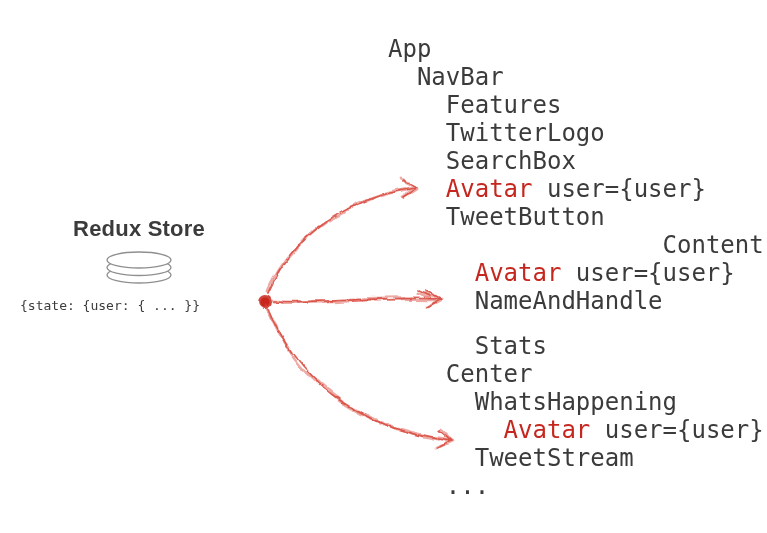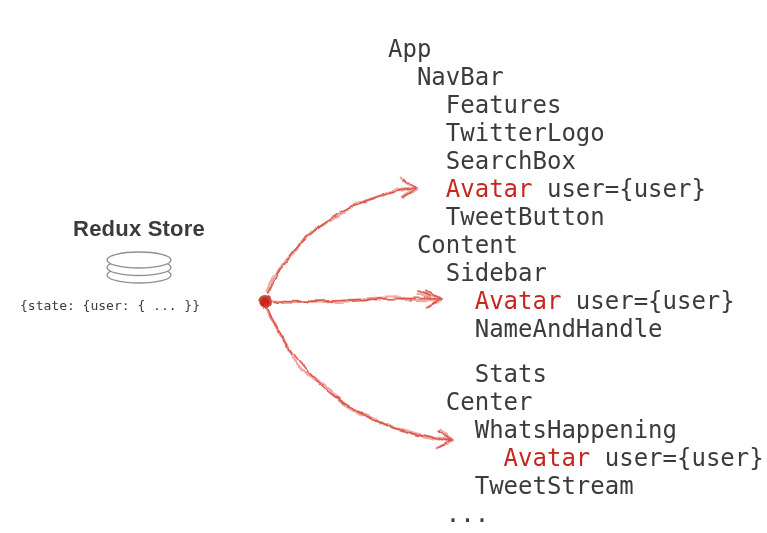--- a/index.html
+++ b/index.html
@@ -53,22 +53,21 @@
   </div>
 
   <div class="tree">
       <div class="tree-line" style="padding-left: 0ch;"><span class="comp-name">App</span></div>
       <div class="tree-line" style="padding-left: 2ch;"><span class="comp-name">NavBar</span></div>
       <div class="tree-line" style="padding-left: 4ch;"><span class="comp-name">Features</span></div>
       <div class="tree-line" style="padding-left: 4ch;"><span class="comp-name">TwitterLogo</span></div>
       <div class="tree-line" style="padding-left: 4ch;"><span class="comp-name">SearchBox</span></div>
       <div class="tree-line" style="padding-left: 4ch;"><span class="comp-name hl">Avatar</span><span class="comp-prop">user={user}</span></div>
       <div class="tree-line" style="padding-left: 4ch;"><span class="comp-name">TweetButton</span></div>
-      <div class="tree-line" style="padding-left: 2ch;"><span class="comp-name">Content</span></div>
-      <div class="tree-line" style="padding-left: 4ch;"><span class="comp-name">Sidebar</span></div>
+      <div class="tree-line" style="padding-left: 2ch; text-align: right;"><span class="comp-name">Content</span></div>
       <div class="tree-line" style="padding-left: 6ch;"><span class="comp-name hl">Avatar</span><span class="comp-prop">user={user}</span></div>
       <div class="tree-line" style="padding-left: 6ch;"><span class="comp-name">NameAndHandle</span></div>
       <div class="tree-line" style="padding-left: 6ch; margin-top: 17px;"><span class="comp-name">Stats</span></div>
       <div class="tree-line" style="padding-left: 4ch;"><span class="comp-name">Center</span></div>
       <div class="tree-line" style="padding-left: 6ch;"><span class="comp-name">WhatsHappening</span></div>
       <div class="tree-line" style="padding-left: 8ch;"><span class="comp-name hl">Avatar</span><span class="comp-prop">user={user}</span></div>
       <div class="tree-line" style="padding-left: 6ch;"><span class="comp-name">TweetStream</span></div>
       <div class="tree-line" style="padding-left: 4ch;"><span class="comp-name">...</span></div>
     </div>
 

